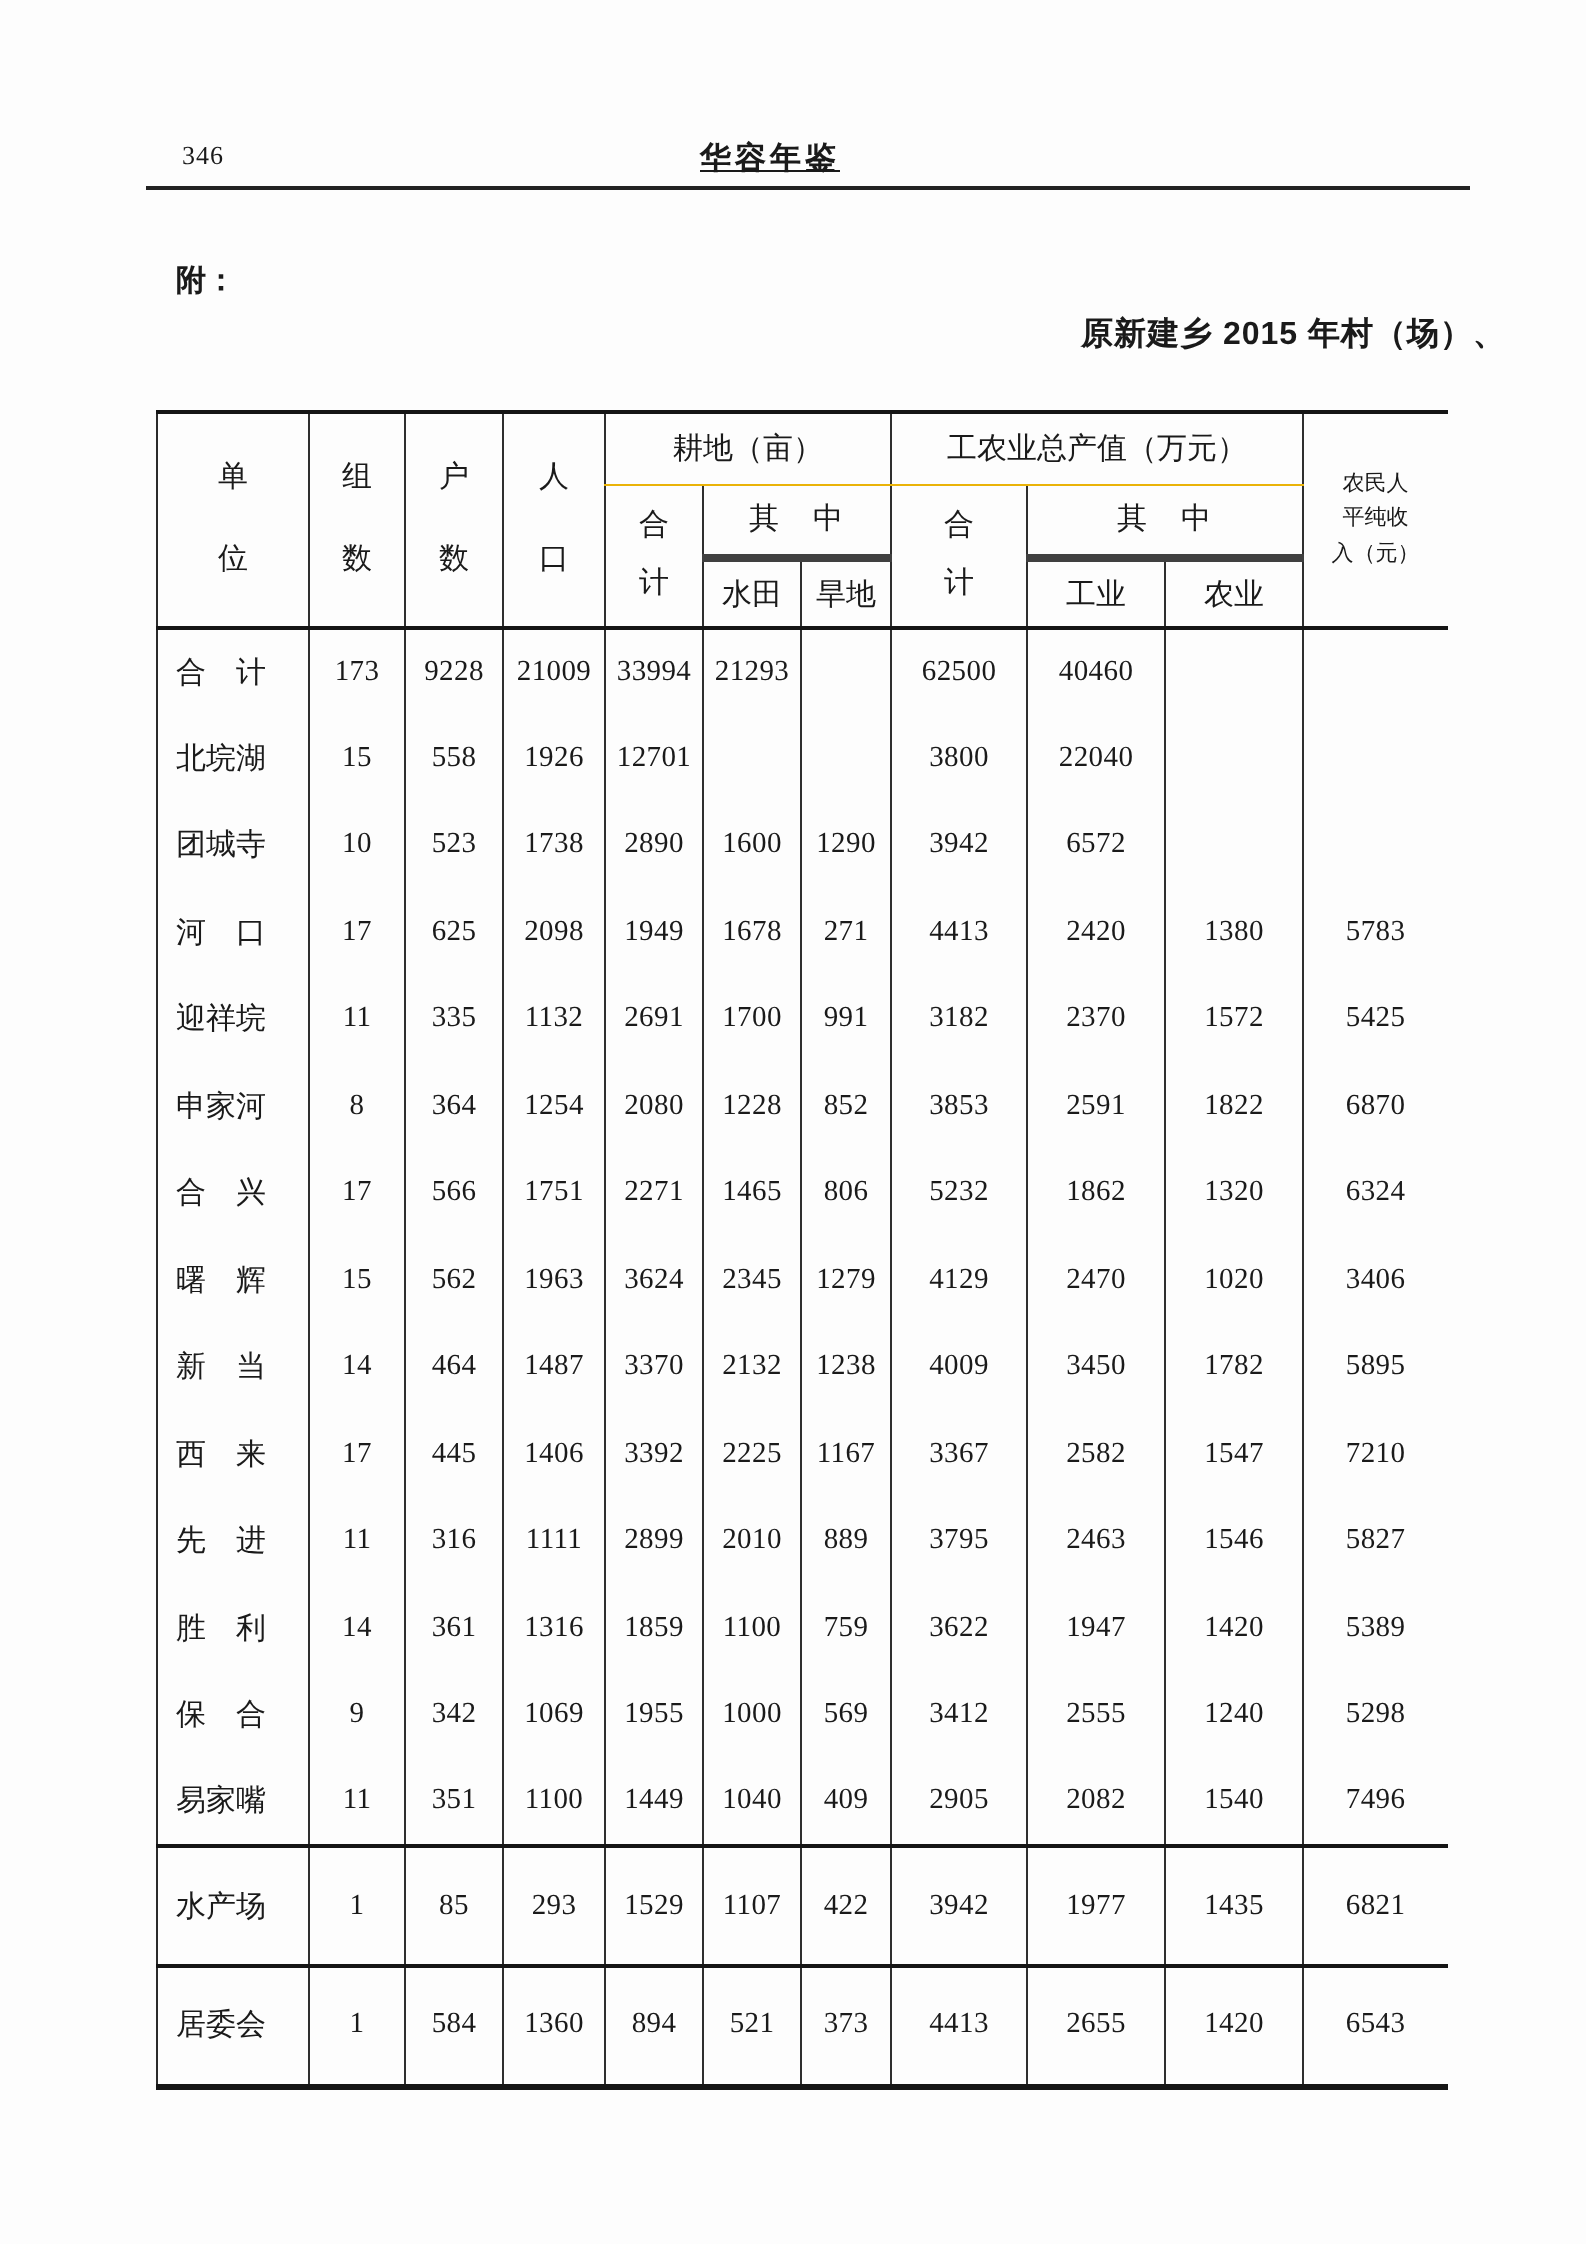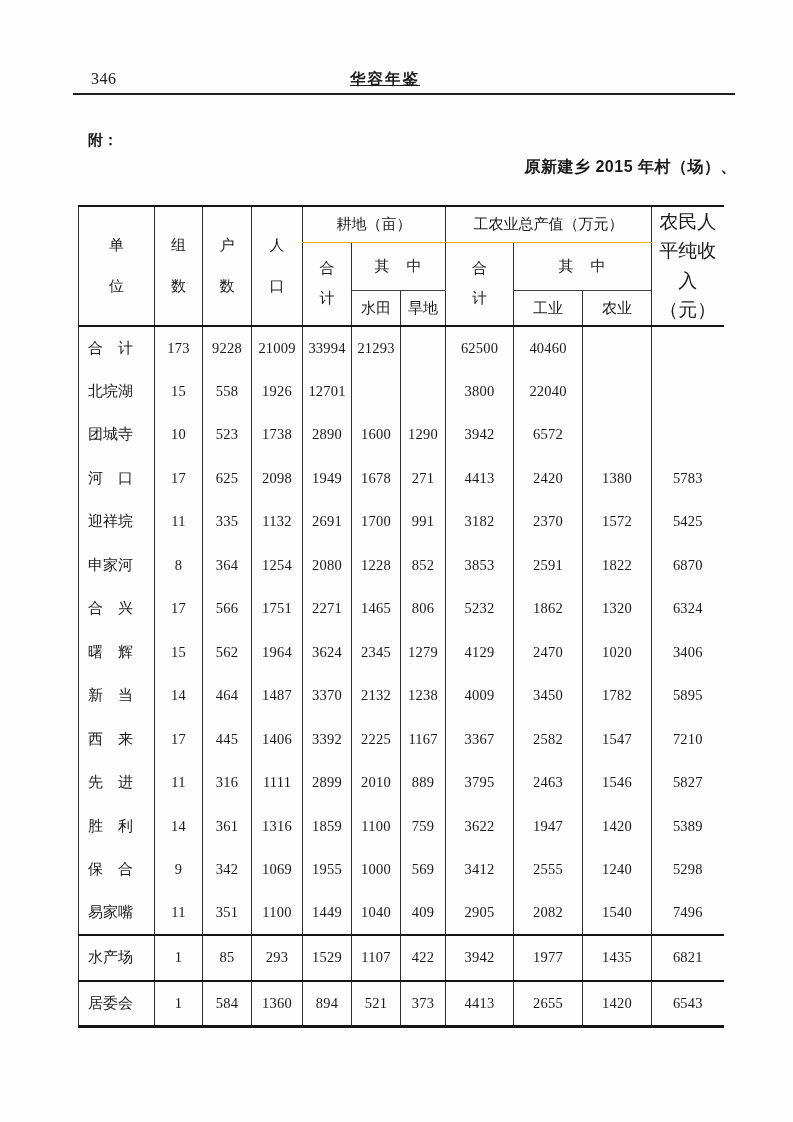--- a/index.html
+++ b/index.html
@@ -9,39 +9,39 @@
     width: 793px;
     height: 1122px;
     background: #fdfdfd;
     font-family: "Liberation Serif", "DejaVu Serif", serif;
     color: #1a1a1a;
     overflow: hidden;
   }
   
   .page-number {
     position: absolute; left: 91px; top: 70px;
-    font-size: 16px; letter-spacing: 0.5px;
+    font-size: 13px; letter-spacing: 0.5px;
   }
   .book-title {
     position: absolute; left: 0; top: 69px; width: 770px;
     text-align: center; font-size: 15.5px; font-weight: bold;
     letter-spacing: 2px;
     text-decoration: underline;
   }
   .header-rule {
     position: absolute; left: 73px; top: 93px;
     width: 662px; height: 2px; background: #222;
   }
   .attachment-label {
     position: absolute; left: 88px; top: 131px;
     font-family: "Liberation Sans", "DejaVu Sans", sans-serif;
     font-weight: bold; font-size: 15px;
   }
   .table-title {
-    position: absolute; left: 200px; top: 157px; width: 537px;
+    position: absolute; left: 216px; top: 157px; width: 537px;
     text-align: right;
     font-family: "Liberation Sans", "DejaVu Sans", sans-serif;
     font-weight: bold; font-size: 16px; letter-spacing: 0.5px;
   }
   
   .table-wrap { position: absolute; left: 78px; top: 205px; }
   table.stats {
     border-collapse: collapse;
     table-layout: fixed;
     width: 645px;
@@ -58,26 +58,26 @@
     padding: 0;
     overflow: hidden;
   }
   .first { border-left: none; }
   thead { border-bottom: 2.2px solid #151515; }
   thead th { font-size: 15px; }
   .hrow1 { height: 36px; }
   .hrow2 { height: 37px; }
   .hrow3 { height: 35px; padding-left: 16px; }
   .group-head { border-bottom: 1px solid #eab308; }
-  .subhead { border-bottom: 1px solid #404040; letter-spacing: 1px; text-align: center; }
+  .subhead { border-bottom: 4px solid #404040; letter-spacing: 1px; text-align: center; }
   .stack2tall { white-space: pre-line; line-height: 2.75; }  
   .stack2 { white-space: pre-line; line-height: 1.95; }      
-  .stack3 { white-space: pre-line; line-height: 1.55; font-size: 19px; } 
+  .stack3 { white-space: pre-line; line-height: 1.55; font-size: 11px; } 
   tbody tr { height: 43.5px; }
-  tbody tr.sep-above { height: 46px; }
+  tbody tr.sep-above { height: 60px; }
   tbody tr.sep-above td { border-top: 2px solid #151515; }
   td.unit-cell {
     text-align: left; padding-left: 9px;
     font-size: 15px;
   }
   td.num-cell { font-size: 14.5px; letter-spacing: 0.2px; }
 </style>
 </head>
 <body>
 
@@ -225,21 +225,21 @@
             <td class="num-cell">806</td>
             <td class="num-cell">5232</td>
             <td class="num-cell">1862</td>
             <td class="num-cell">1320</td>
             <td class="num-cell">6324</td>
           </tr>
           <tr>
             <td class="unit-cell first">曙　辉</td>
             <td class="num-cell">15</td>
             <td class="num-cell">562</td>
-            <td class="num-cell">1964</td>
+            <td class="num-cell">1963</td>
             <td class="num-cell">3624</td>
             <td class="num-cell">2345</td>
             <td class="num-cell">1279</td>
             <td class="num-cell">4129</td>
             <td class="num-cell">2470</td>
             <td class="num-cell">1020</td>
             <td class="num-cell">3406</td>
           </tr>
           <tr>
             <td class="unit-cell first">新　当</td>

